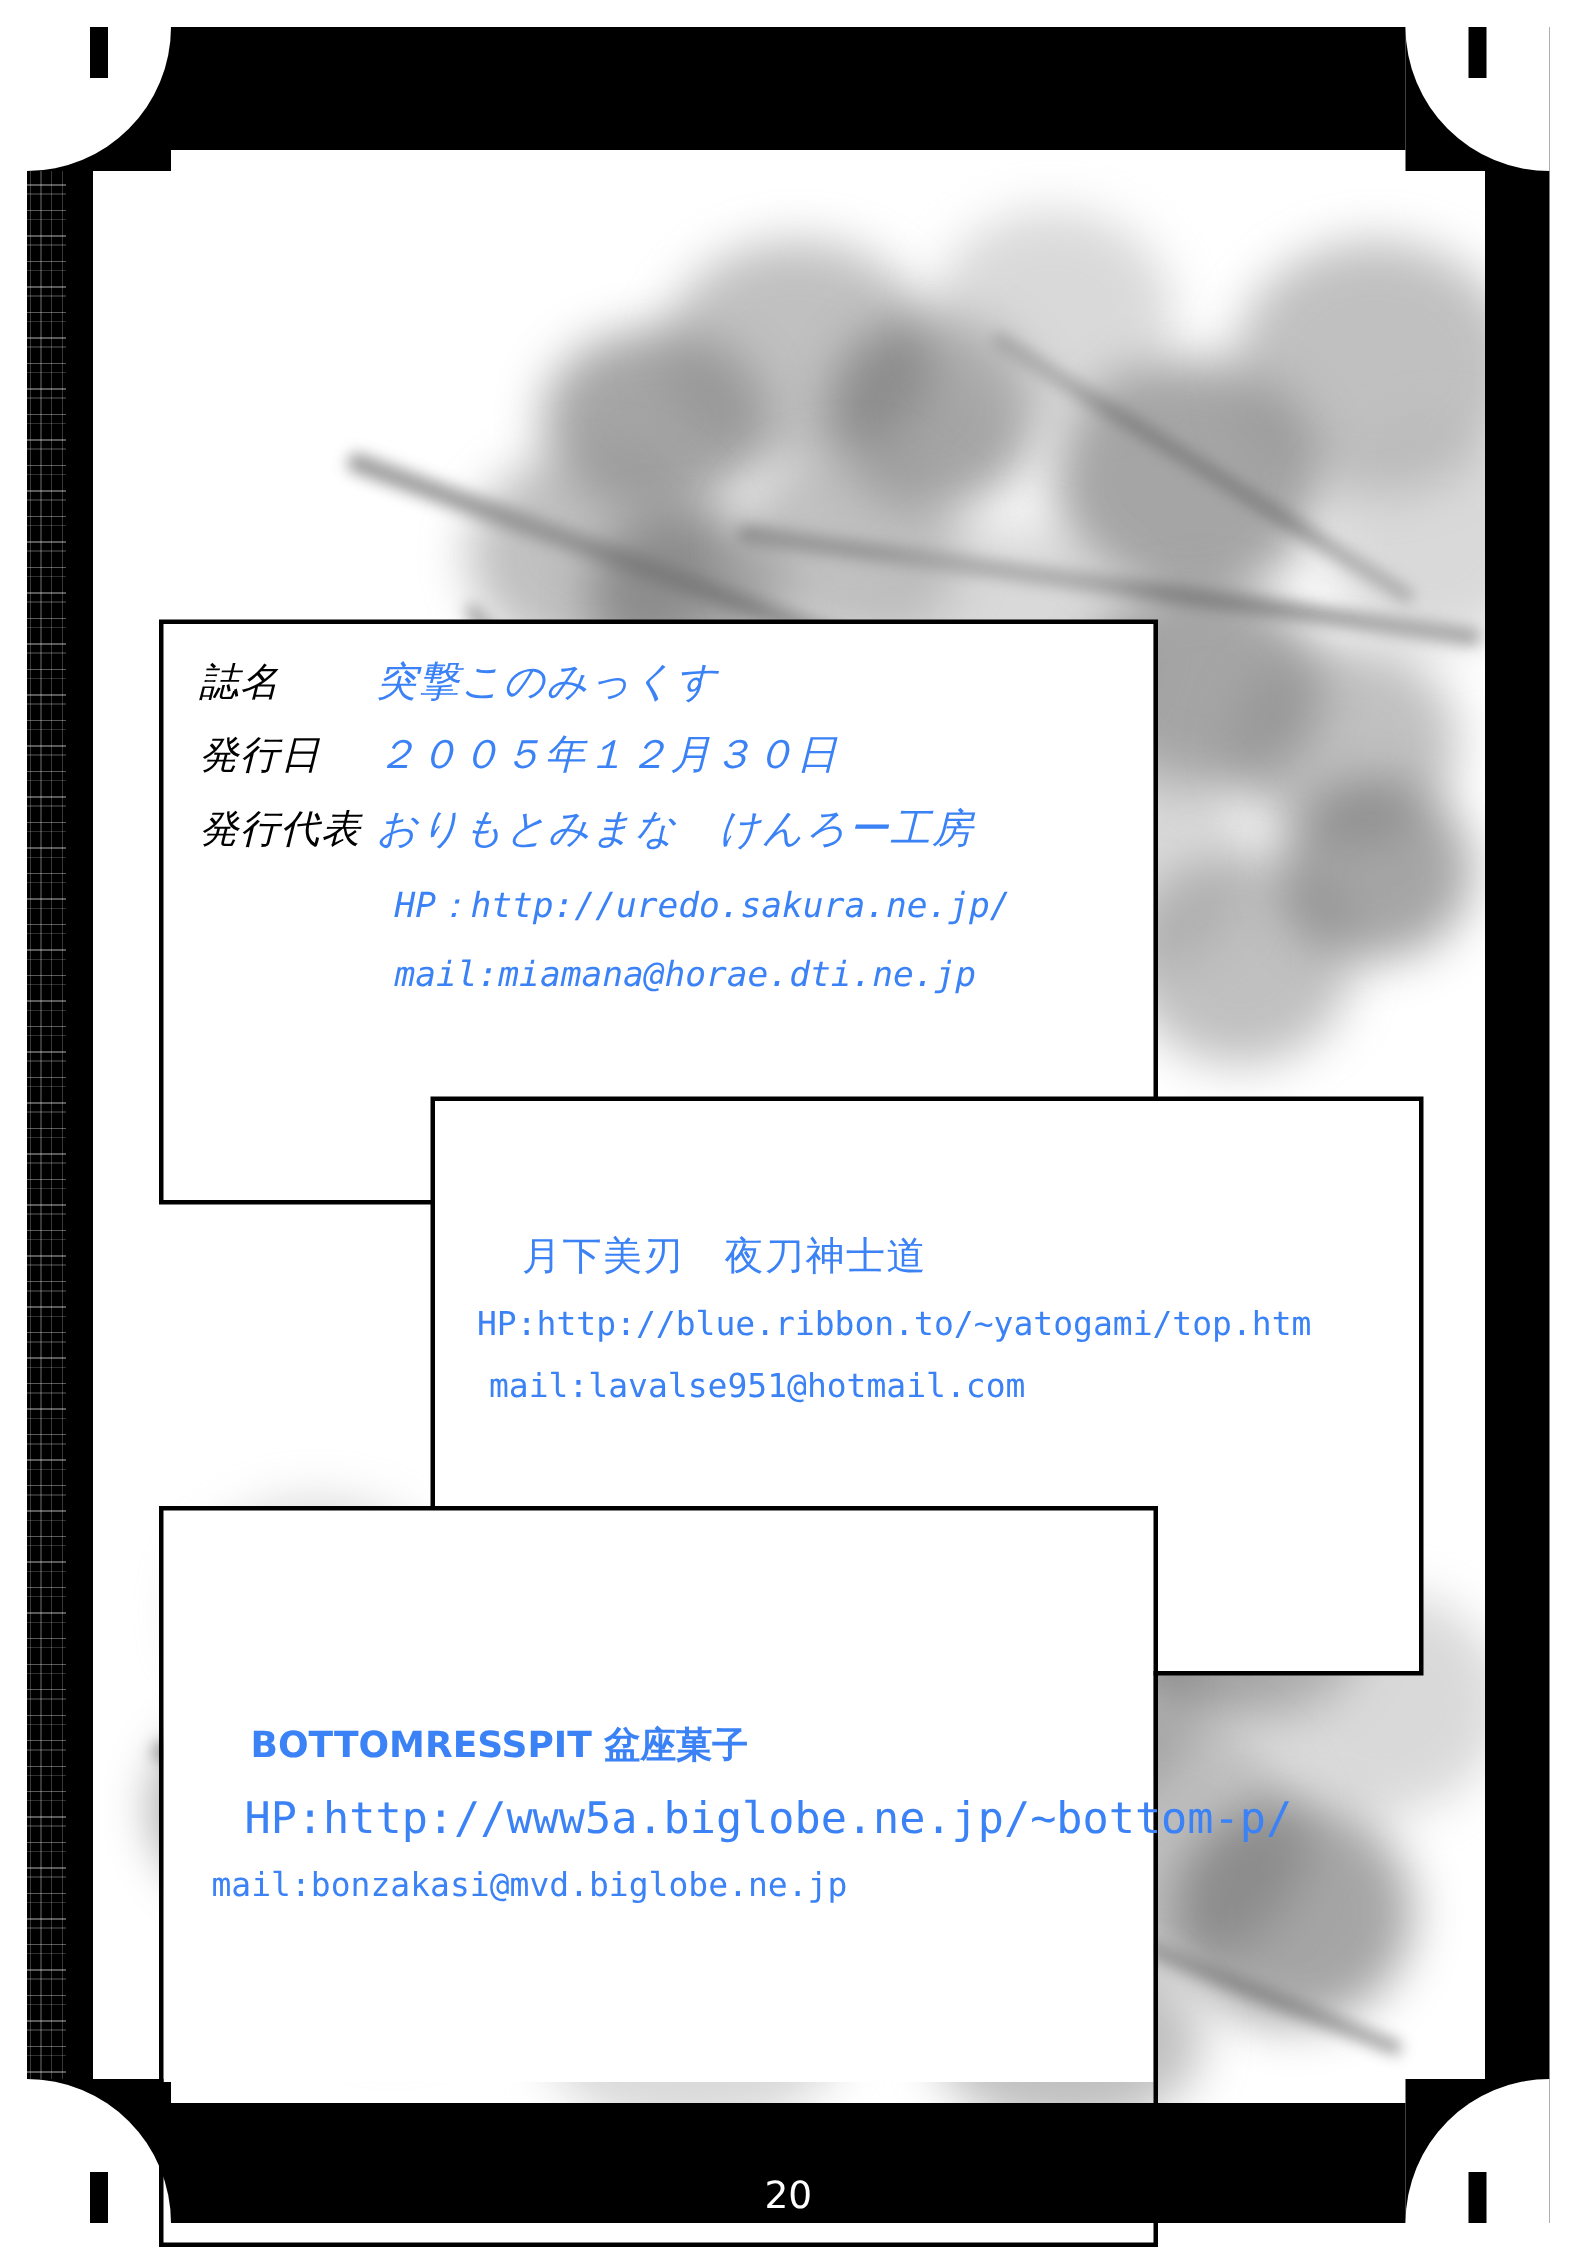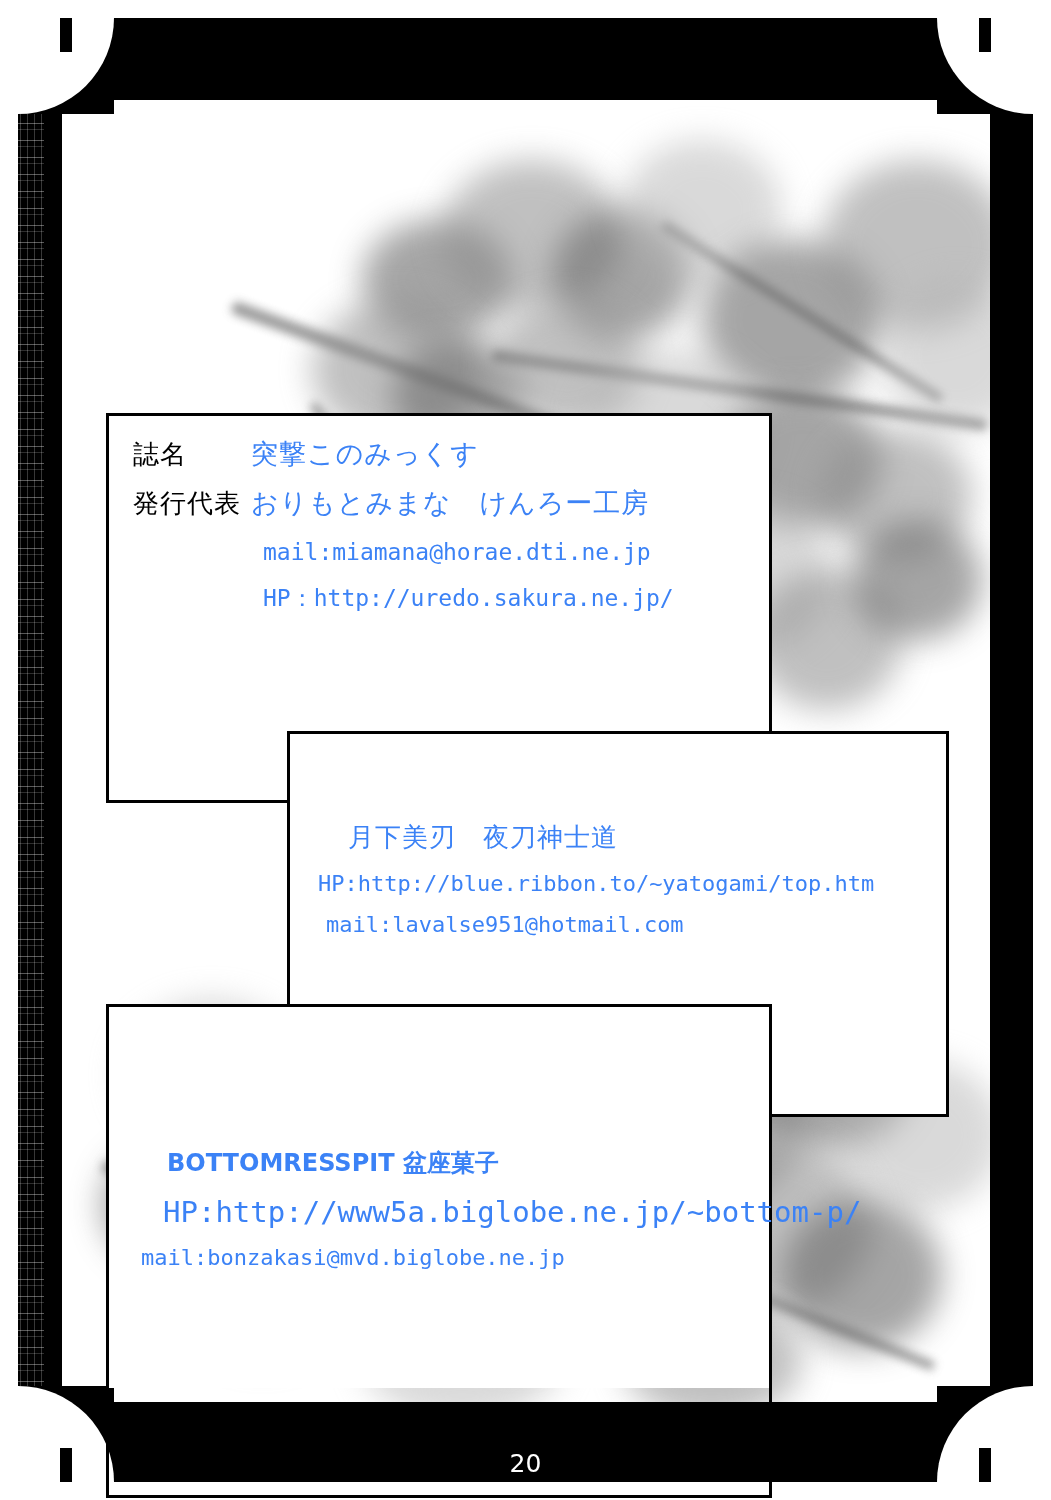--- a/index.html
+++ b/index.html
@@ -175,20 +175,21 @@
     font-family: "DejaVu Sans Mono", monospace;
     font-size: 23px;
     letter-spacing: 0px;
   }
 
   
   #pub-rows {
     position: absolute;
     left: 24px;
     top: 20px;
+    font-style: italic;
   }
   .pub-row {
     display: flex;
     align-items: baseline;
     margin-bottom: 13px;
   }
   .pub-label {
     font-family: "DejaVu Sans", sans-serif;
     font-size: 26px;
     width: 118px;
@@ -317,25 +318,29 @@
   </div>
 
   <div class="box-fill" id="box-publication-fill"></div>
   <div class="info-box" id="box-publication">
     <div id="pub-rows" class="content">
       <div class="pub-row">
         <span class="pub-label jp">誌名</span>
         <span class="line pub-value jp">突撃このみっくす</span>
       </div>
       <div class="pub-row">
+        <span class="pub-label jp">発行日</span>
+        <span class="line pub-value jp">２００５年１２月３０日</span>
+      </div>
+      <div class="pub-row">
         <span class="pub-label jp">発行代表</span>
         <span class="line pub-value jp">おりもとみまな　けんろー工房</span>
       </div>
+      <div class="line mono pub-indent" style="margin-top:18px;">HP：http://uredo.sakura.ne.jp/</div>
       <div class="line mono pub-indent" style="margin-top:18px;">mail:miamana@horae.dti.ne.jp</div>
-      <div class="line mono pub-indent" style="margin-top:18px;">HP：http://uredo.sakura.ne.jp/</div>
     </div>
   </div>
 
   <div class="box-fill" id="box-gekka-fill"></div>
   <div class="info-box" id="box-gekka">
     <div id="gekka-rows" class="content">
       <div class="row line jp" id="gekka-title">月下美刃　夜刀神士道</div>
       <div class="row line mono" id="gekka-hp">HP:http://blue.ribbon.to/~yatogami/top.htm</div>
       <div class="row line mono" id="gekka-mail">mail:lavalse951@hotmail.com</div>
     </div>

